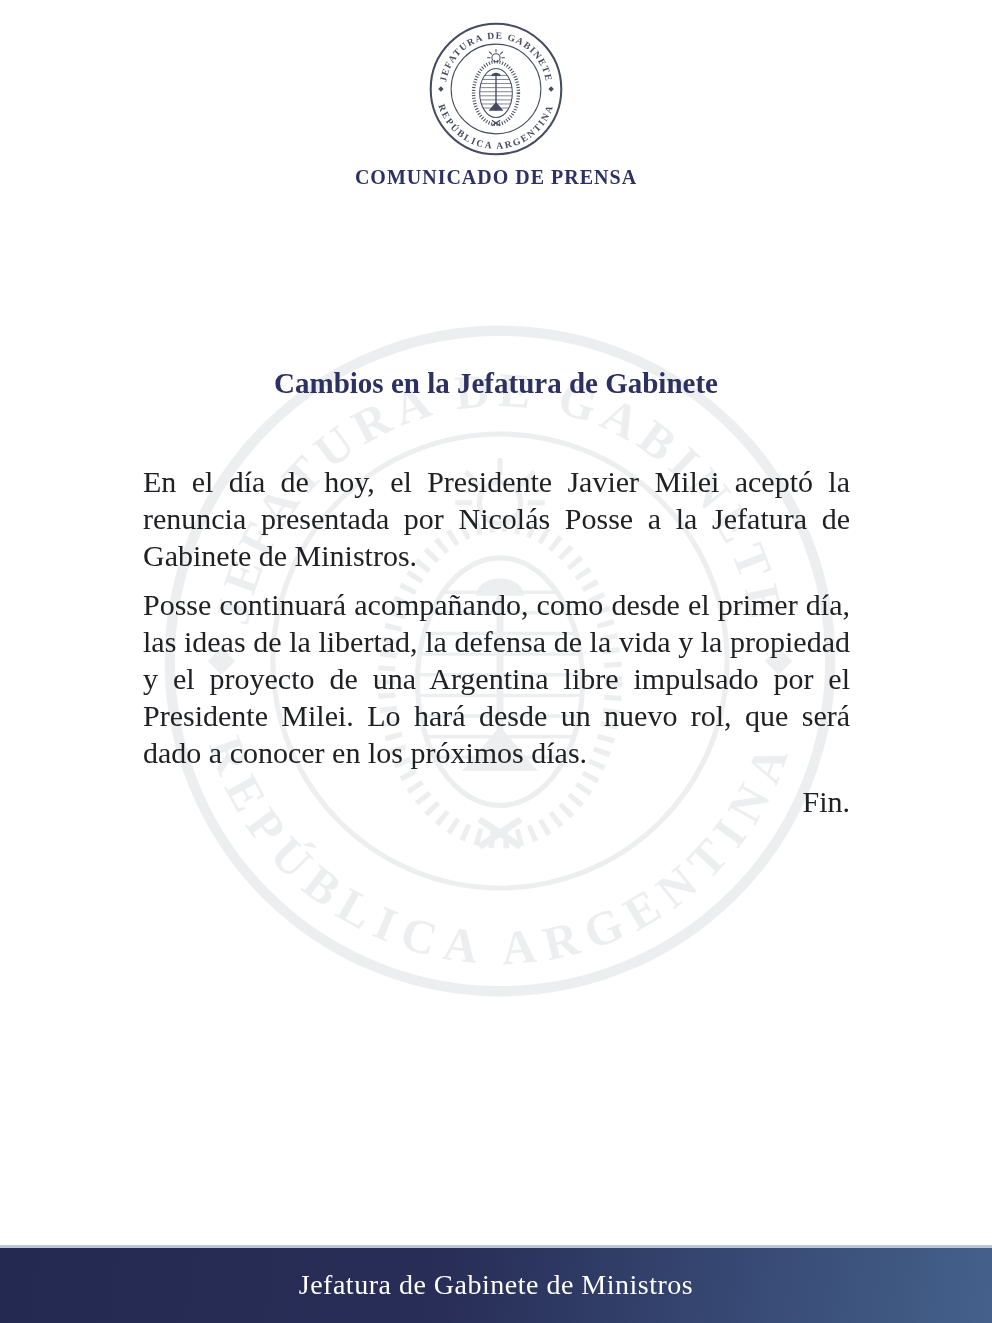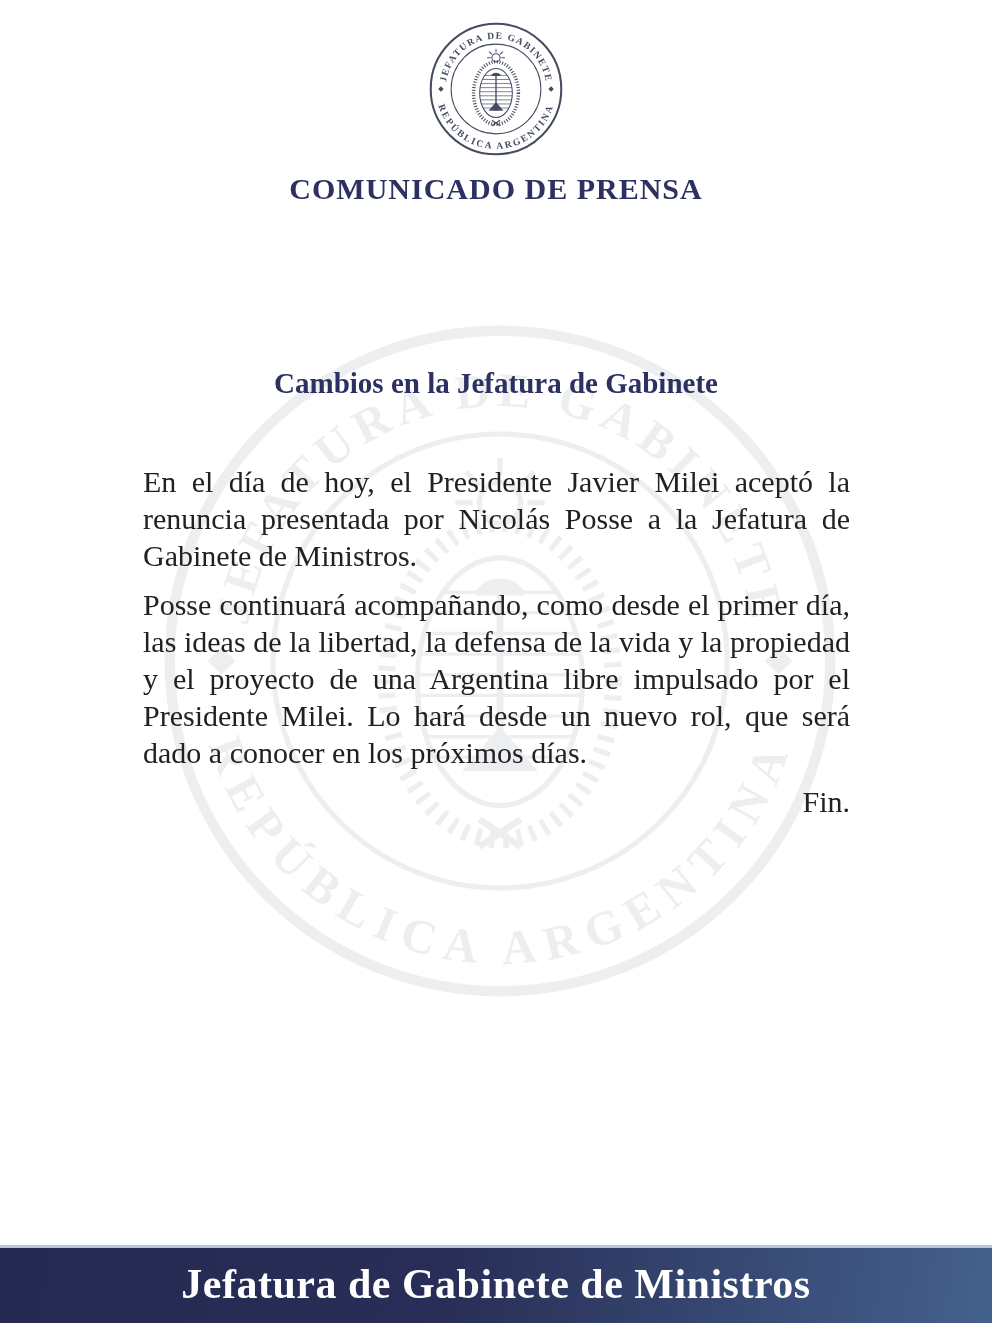--- a/index.html
+++ b/index.html
@@ -22,23 +22,23 @@
   }
   
   .content{position:absolute;inset:0;z-index:1;}
   .seal-wrap{
     position:absolute;top:21px;left:0;right:0;
     text-align:center;
     color:#454b60;
   }
   .seal-wrap svg{width:136px;height:136px;}
   .press-title{
-    position:absolute;top:172px;left:0;right:0;
+    position:absolute;top:166px;left:0;right:0;
     text-align:center;
-    font-size:30px;font-weight:bold;
+    font-size:20px;font-weight:bold;
     letter-spacing:1px;
     color:#2d3161;
   }
   .doc-heading{
     position:absolute;top:367px;left:0;right:0;
     text-align:center;
     font-size:29px;font-weight:bold;
     color:#2d3161;
   }
   .body-text{
@@ -55,21 +55,21 @@
   
   .footer{
     position:absolute;left:0;right:0;bottom:0;
     height:75px;
     border-top:3px solid #bac7d9;
     background:linear-gradient(98deg,#242951 0%,#282e57 45%,#44618c 100%);
     text-align:center;
   }
   .footer-text{
     line-height:73px;
-    font-size:42px;font-weight:bold;
+    font-size:28px;font-weight:normal;
     color:#ffffff;
     letter-spacing:0.5px;
   }
   
   .seal-svg text{
     font-family:"Liberation Serif", serif;
     font-weight:600;
     fill:currentColor;
   }
 </style>

